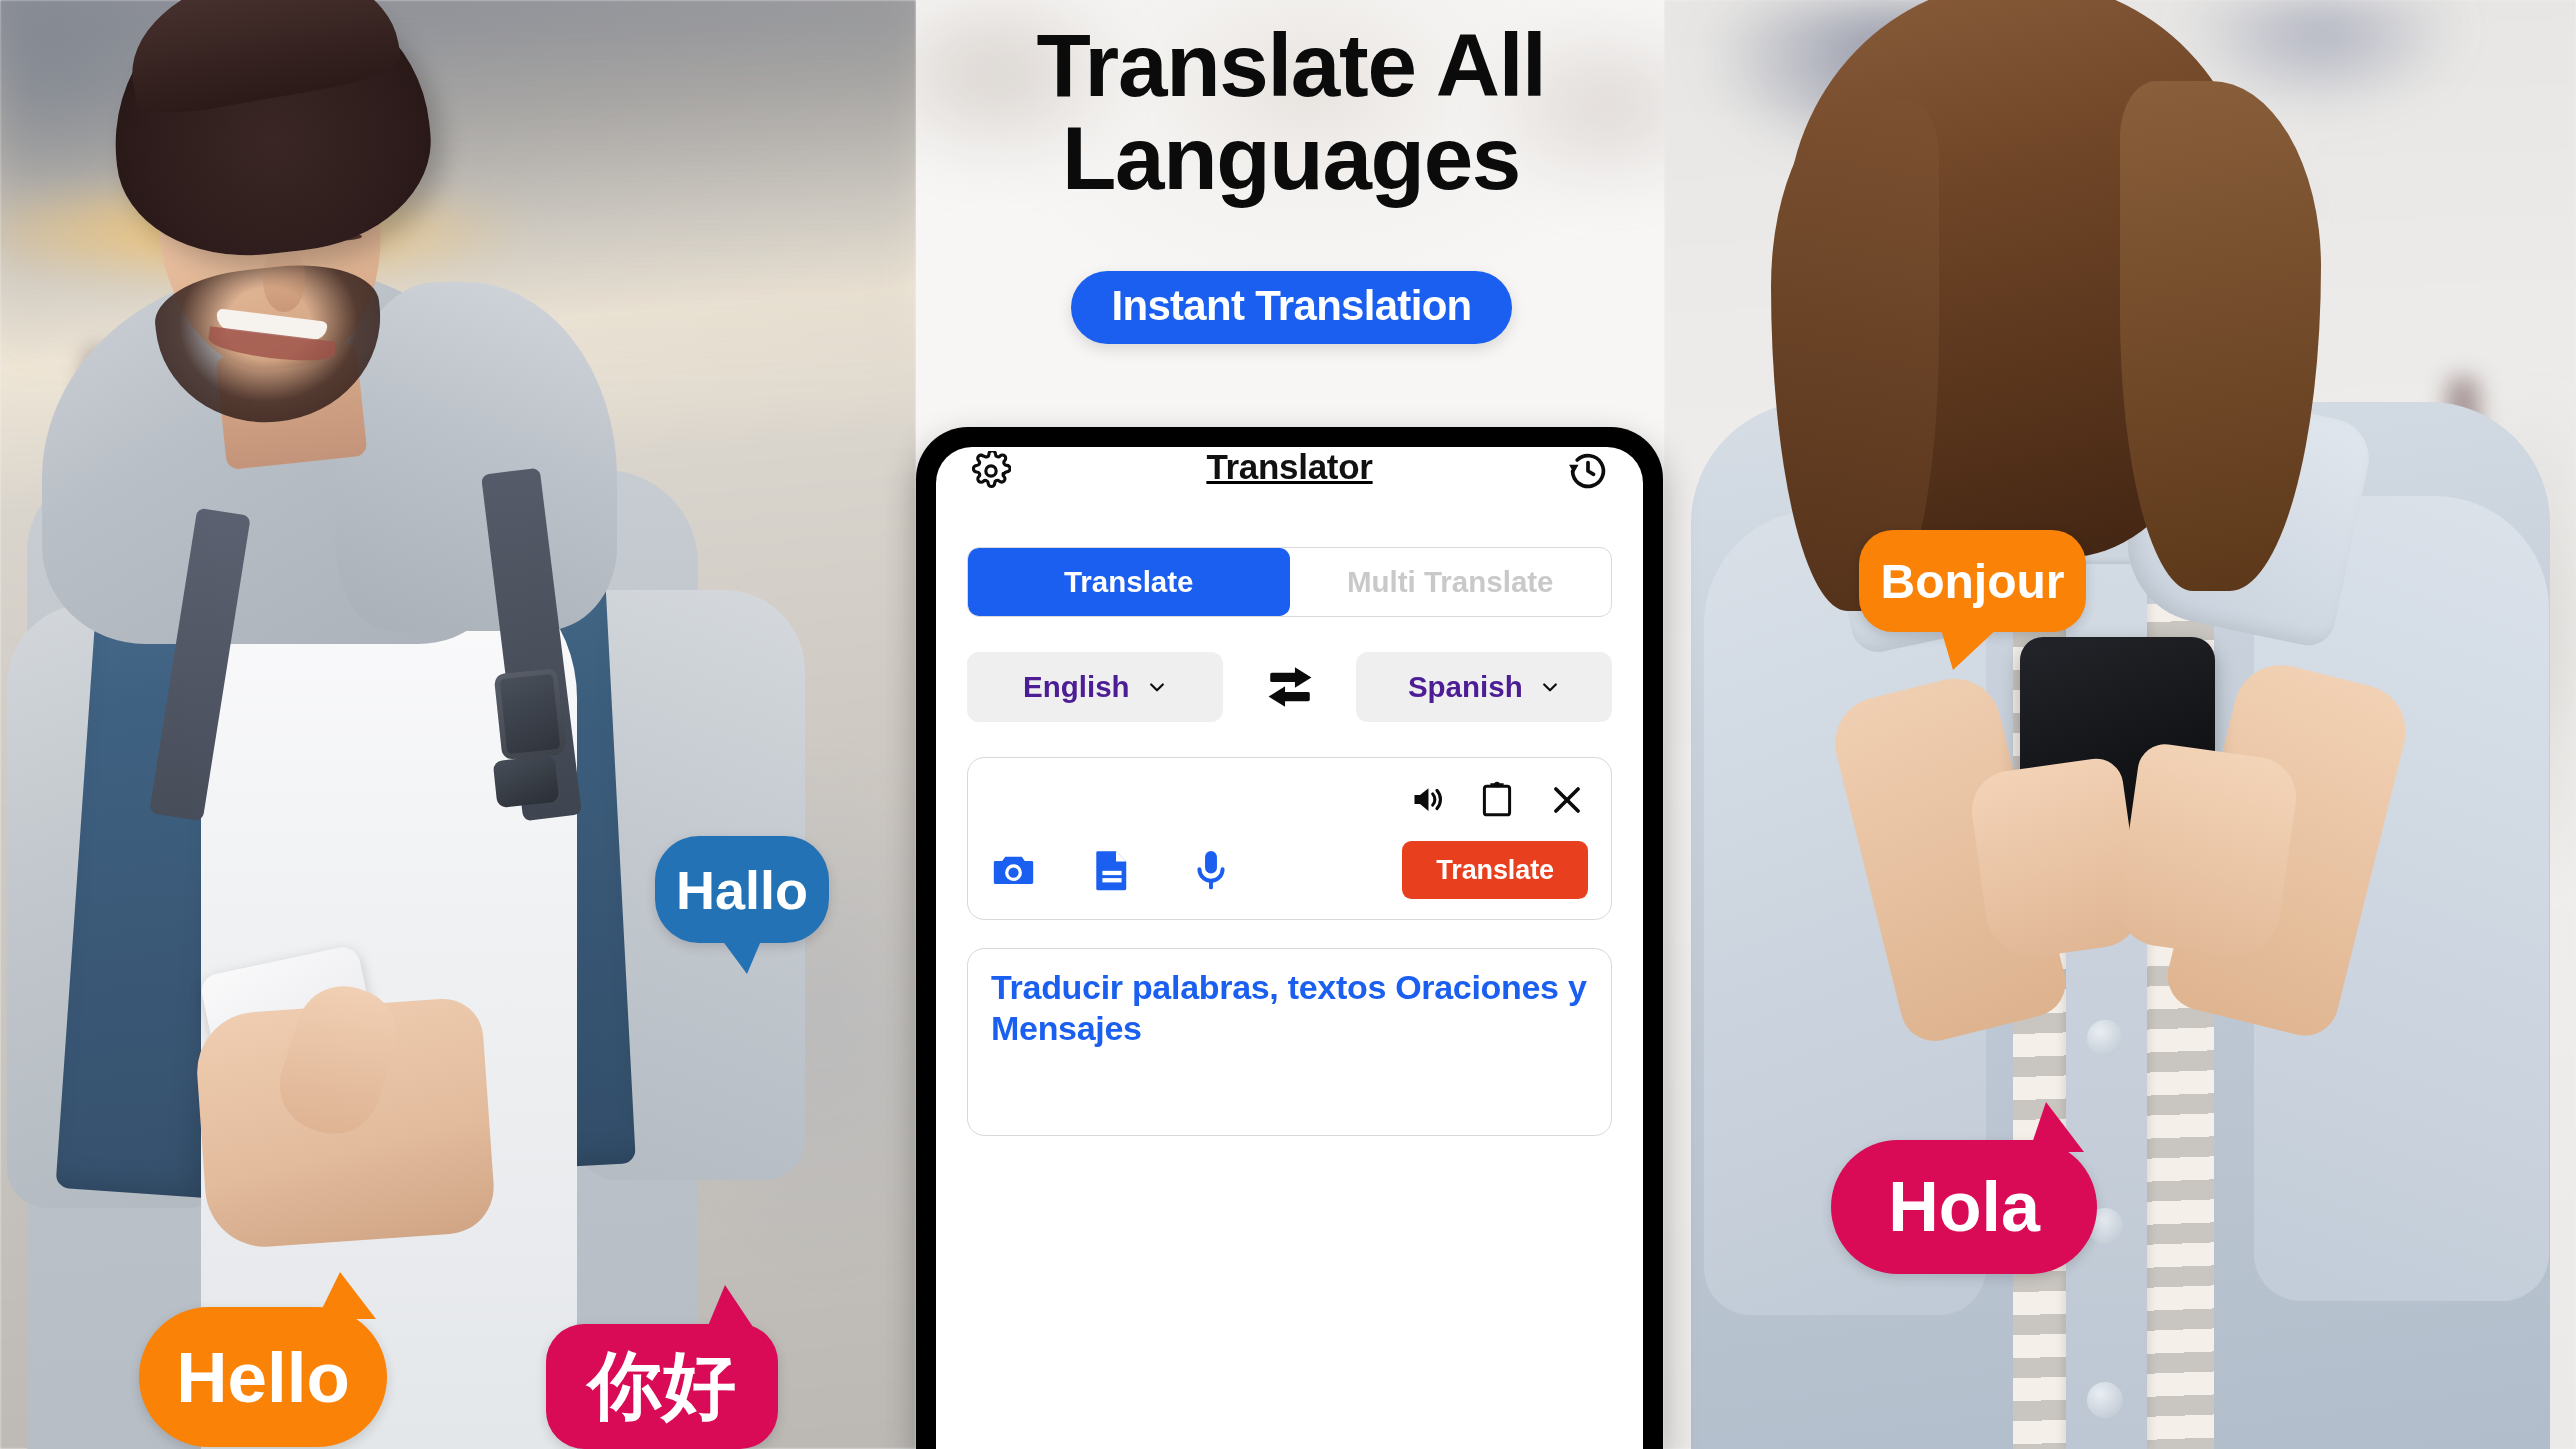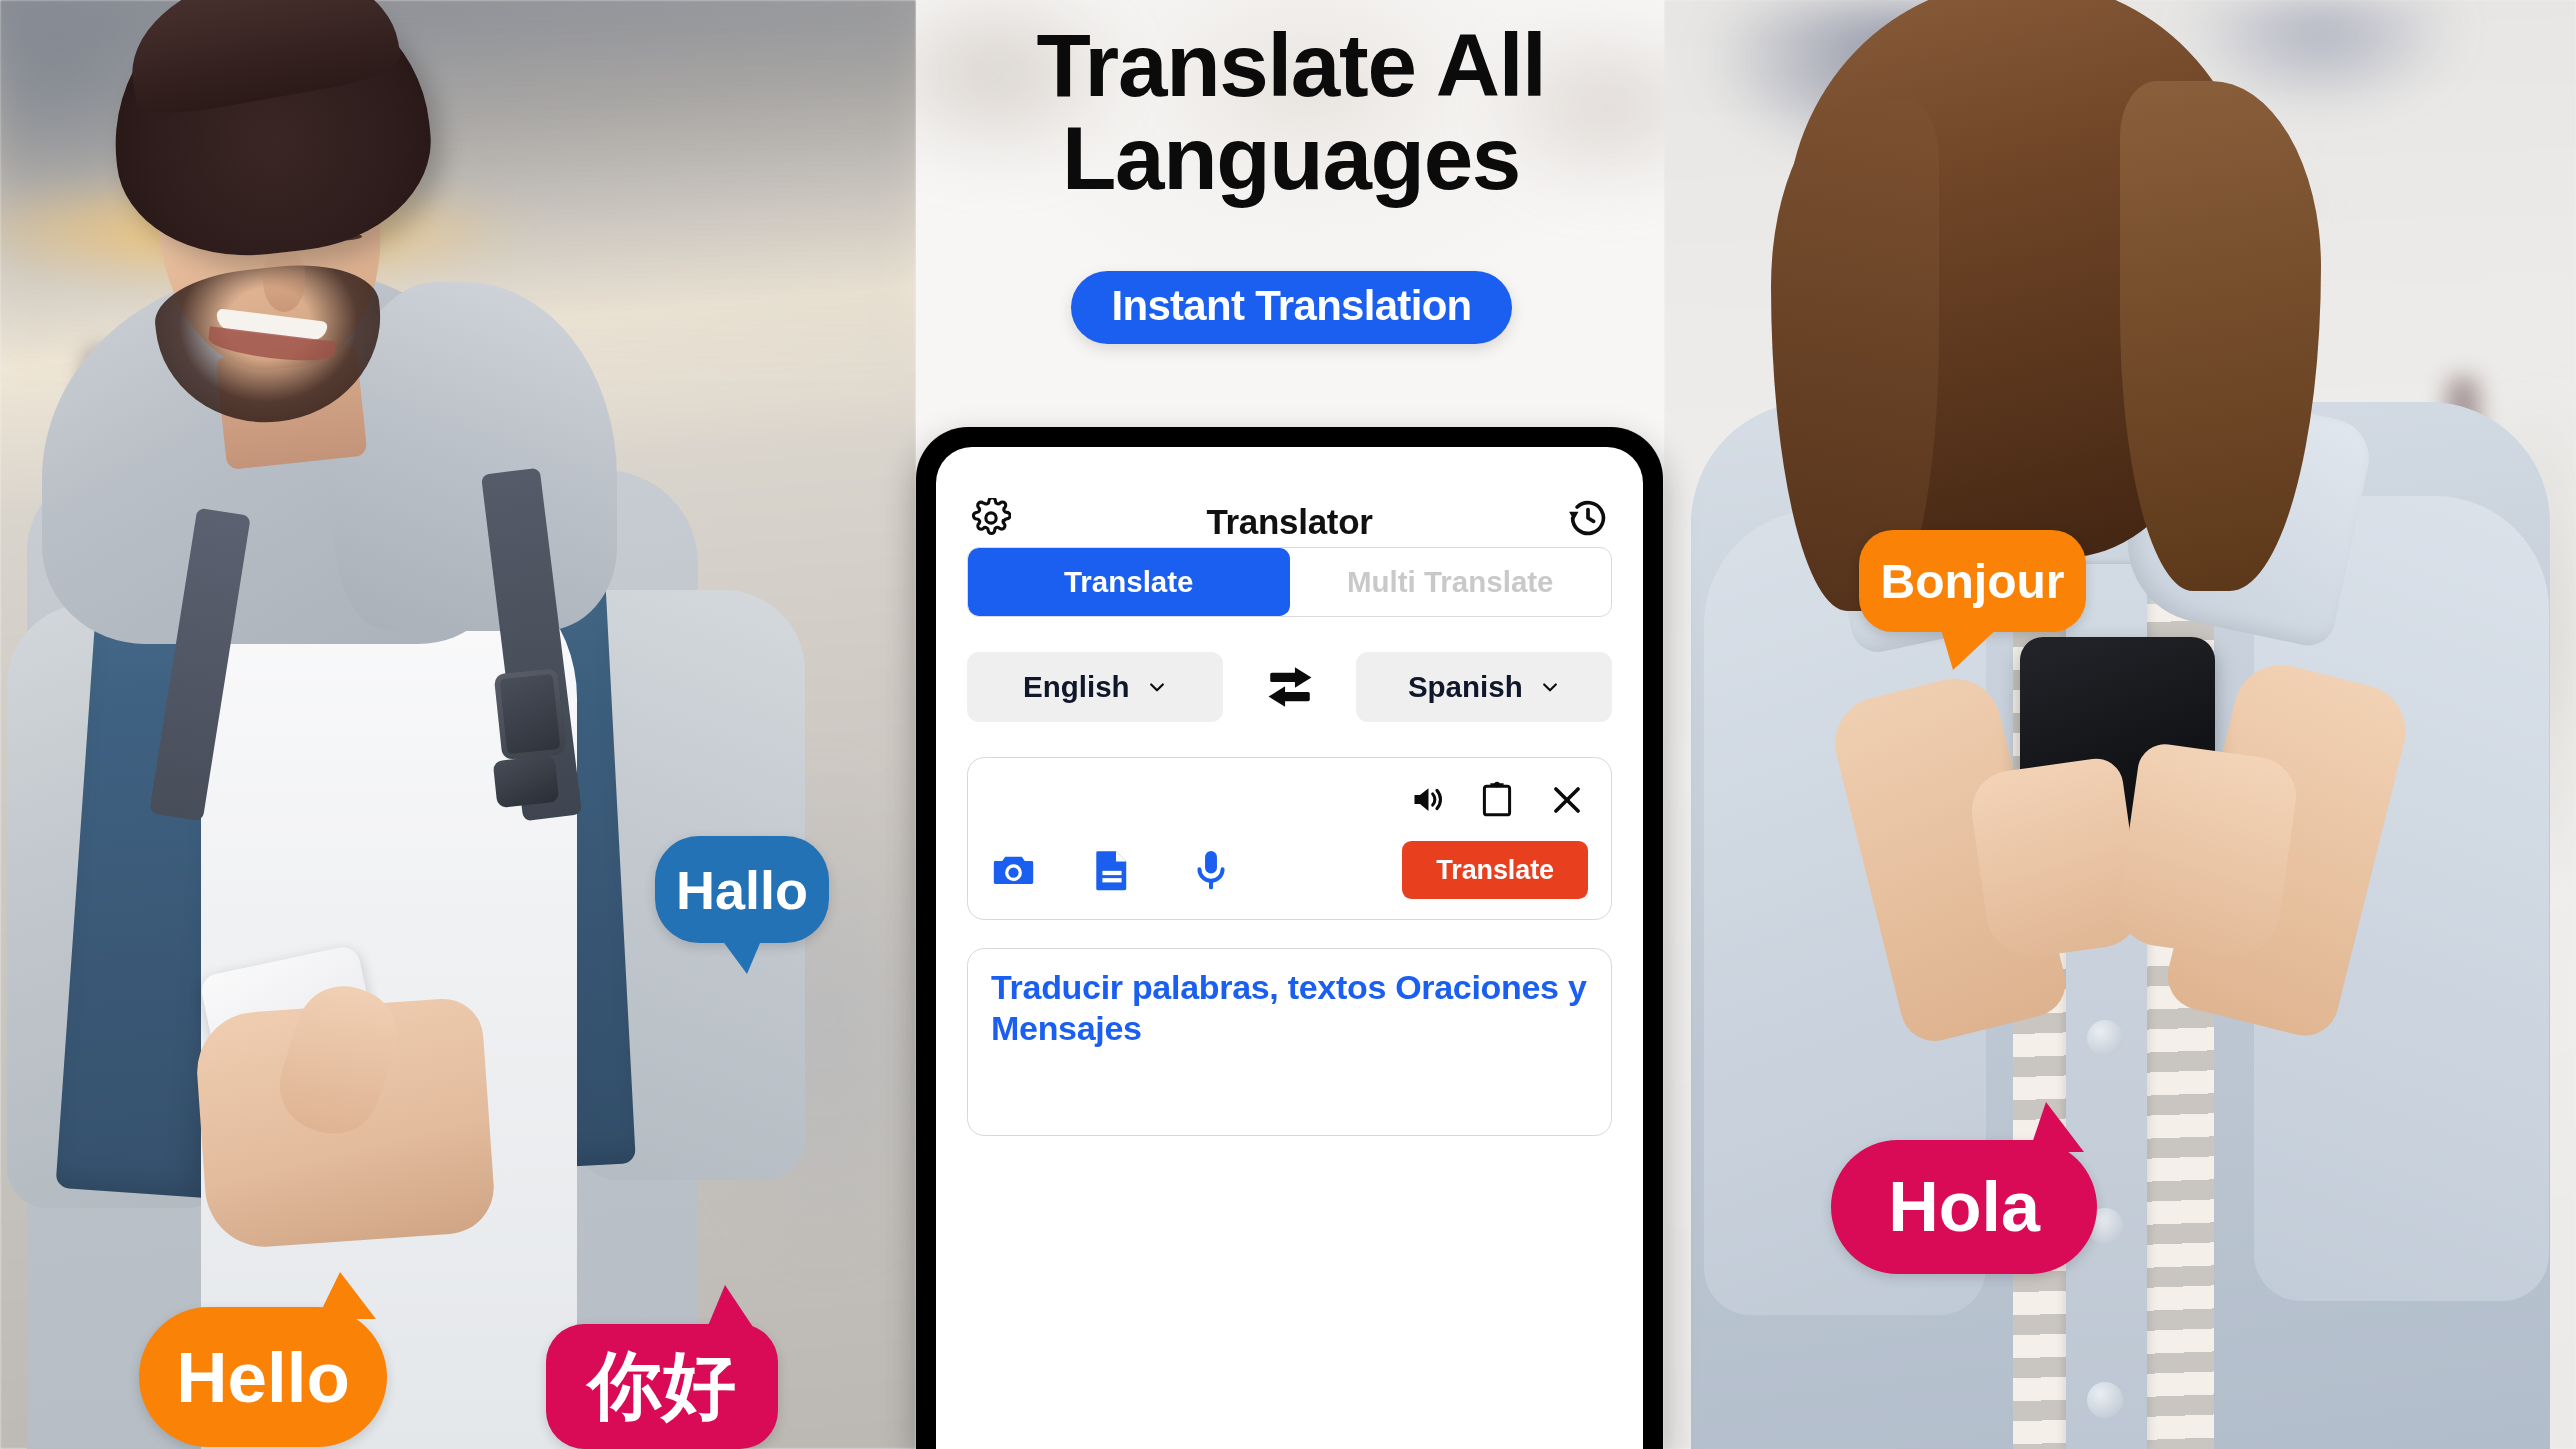--- a/index.html
+++ b/index.html
@@ -323,22 +323,23 @@
     position:absolute; left:916px; top:427px; width:747px; height:1022px;
     background:#000; border-radius:52px 52px 0 0; z-index:50;
     box-shadow:0 13.4px 34px rgba(0,0,0,.28);
   }
   .screen{
     position:absolute; left:20px; top:20px; width:707px; height:1002px;
     background:#fff; border-radius:36px 36px 0 0; overflow:hidden;
   }
 
   .app-bar{
-    position:relative; height:95px; display:flex; align-items:flex-end;
+    position:relative; height:95px; display:flex; align-items:flex-start;
     padding:0 31px;
+    text-decoration:underline;
   }
   .app-title{
     flex:1; text-align:center; font-size:35px; font-weight:700; color:#111;
     letter-spacing:-0.3px;
   }
   .icon-btn{ width:48px; height:48px; display:flex; align-items:center; justify-content:center; }
 
   .tabs{
     margin:5.4px 31px 0; height:70px; display:flex;
     border:1.3px solid #dadada; border-radius:12px; overflow:hidden; background:#fff;
@@ -350,21 +351,21 @@
   .tab.active{ background:#1a5fef; color:#fff; border-radius:10.7px; }
   .tab.inactive{ color:#c9c9c9; }
 
   .lang-row{
     margin:35px 31px 0; height:70px; display:flex; align-items:center;
     justify-content:space-between;
   }
   .lang-chip{
     width:256px; height:70px; background:#efefef; border-radius:12px;
     display:flex; align-items:center; justify-content:center; gap:17.4px;
-    font-size:29.5px; font-weight:600; color:#0f172a;
+    font-size:29.5px; font-weight:600; color:#4c1d95;
   }
   .chev{ width:20px; height:20px; flex:none; }
   .swap{ width:64px; height:48px; display:flex; align-items:center; justify-content:center; }
 
   .card{
     margin:35px 31px 0; border:1.3px solid #d8d8d8; border-radius:17.4px;
     background:#fff; padding:17.4px 23px 20px; position:relative;
   }
   .card-tools{
     display:flex; justify-content:flex-end; align-items:center; gap:28px; height:48px;

